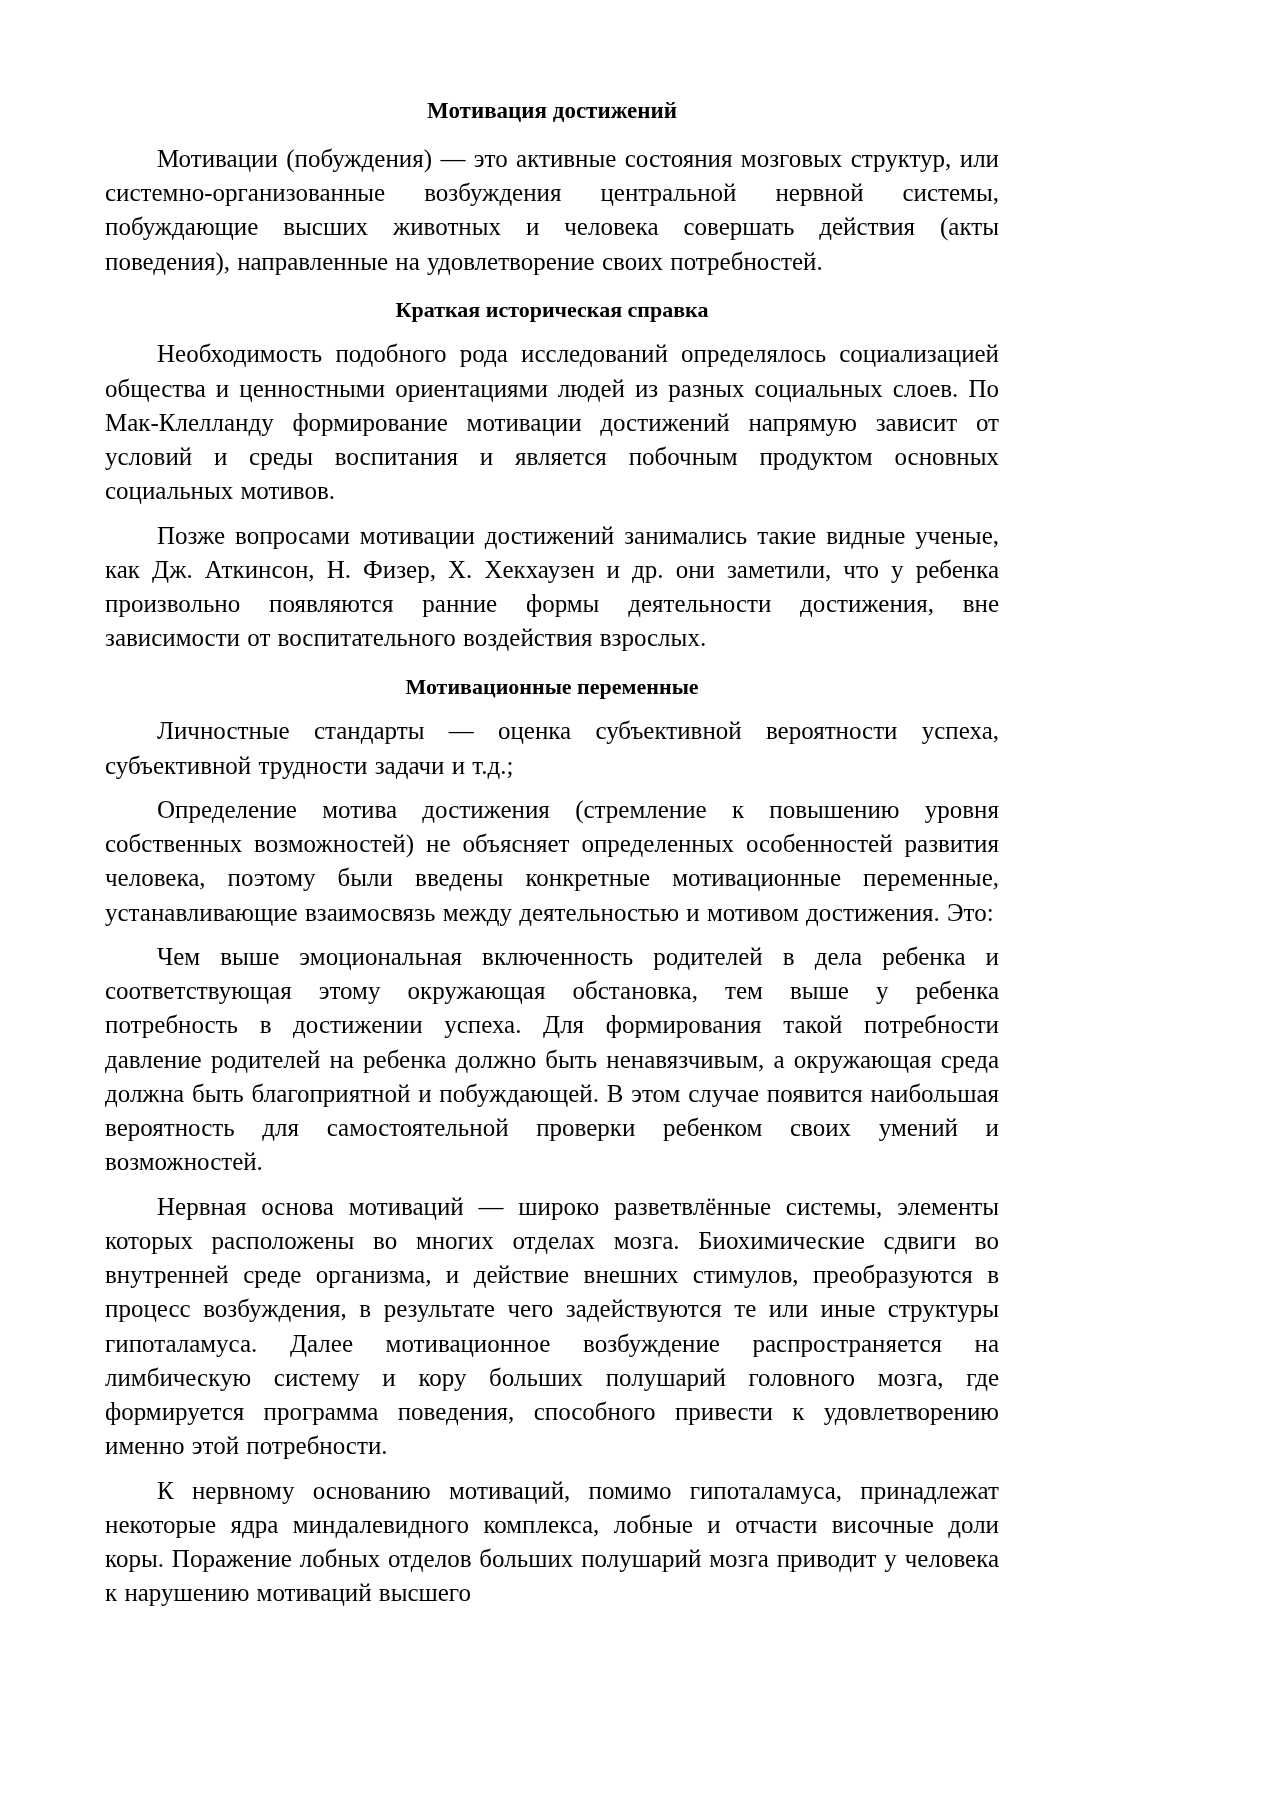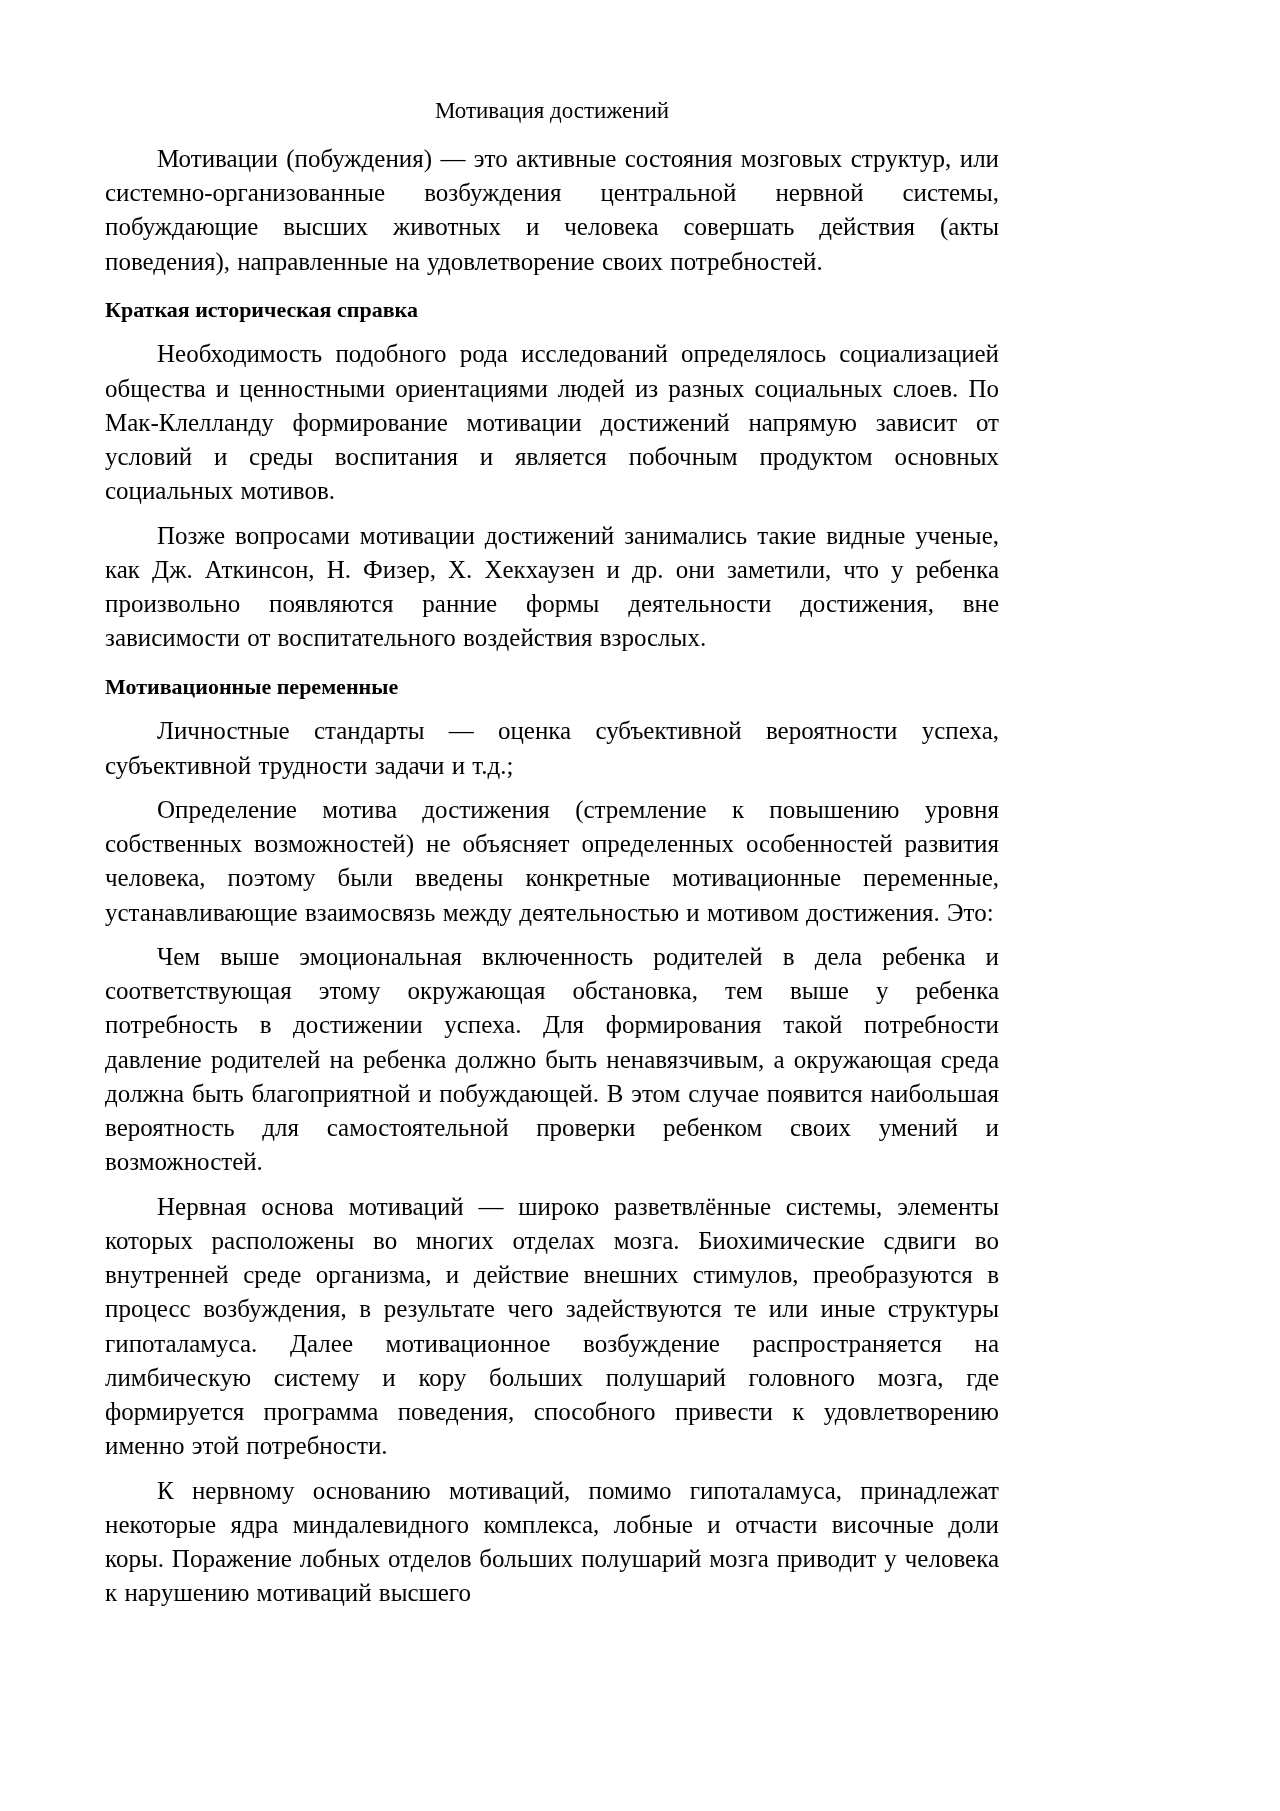--- a/index.html
+++ b/index.html
@@ -17,29 +17,29 @@
   }
   .page {
     box-sizing: border-box;
     width: 1280px;
     height: 1811px;
     padding: 96px 281px 60px 105px;
     background: #ffffff;
   }
   .doc-title {
     font-size: 23px;
-    font-weight: normal;
+    font-weight: bold;
     text-align: center;
     margin: 0 0 16px 0;
     line-height: 1.3;
   }
   .section-heading {
     font-size: 22px;
     font-weight: bold;
-    text-align: left;
+    text-align: center;
     margin: 17px 0 13px 0;
     line-height: 1.3;
   }
   p.body-par {
     font-size: 25px;
     line-height: 1.37;
     text-align: justify;
     text-indent: 52px;
     margin: 4px 0 10px 0;
     word-spacing: 1px;

